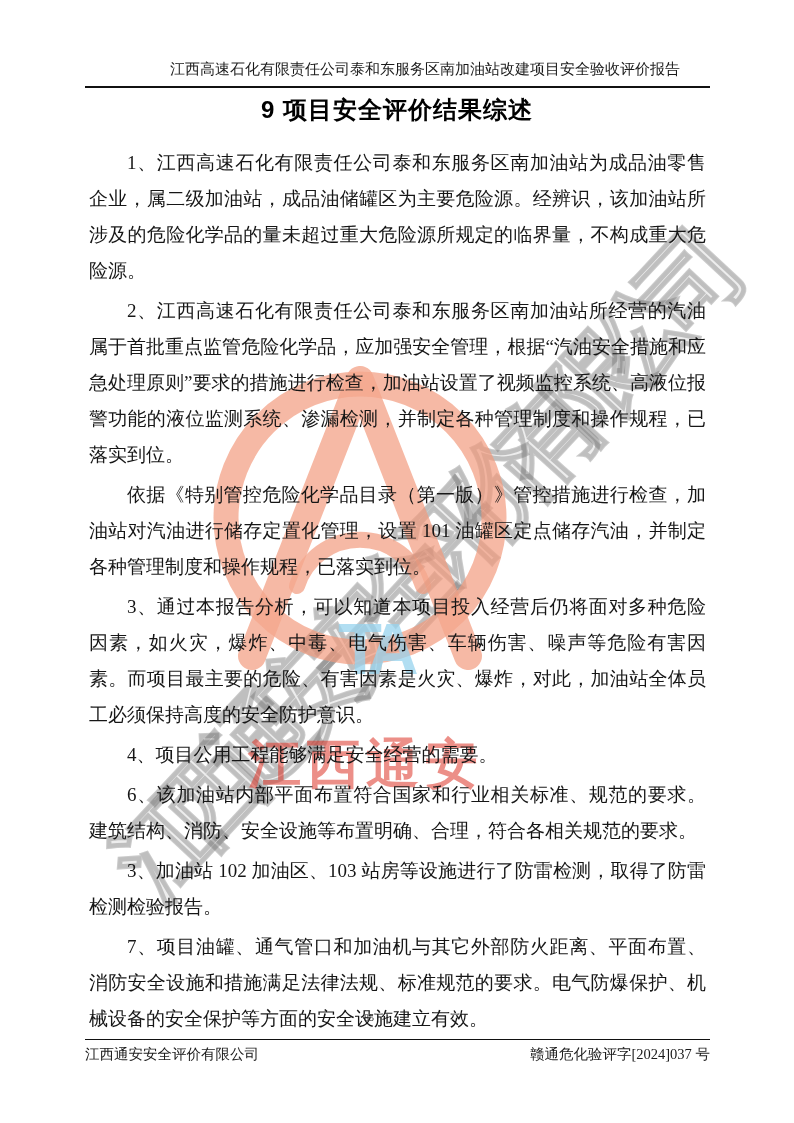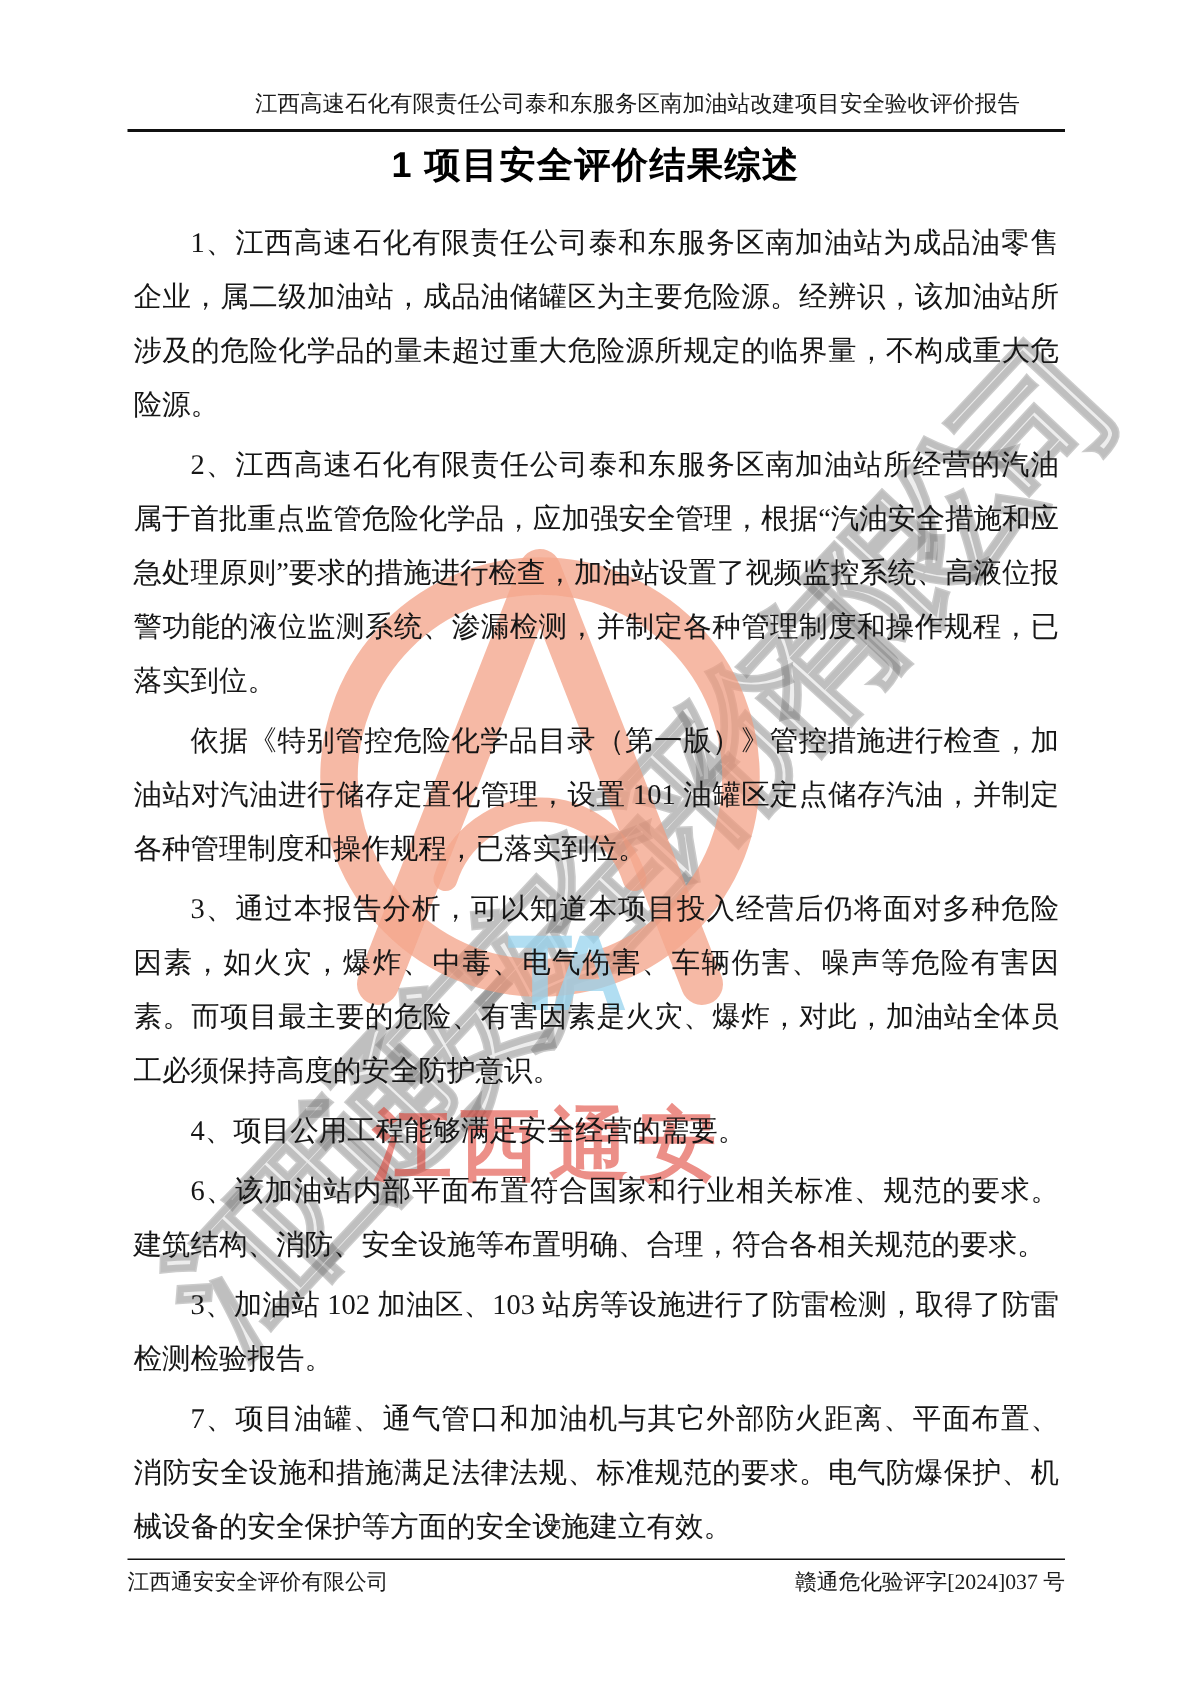--- a/index.html
+++ b/index.html
@@ -115,21 +115,21 @@
 
     <div class="wm-red">江西通安</div>
   </div>
 
   <div class="content-layer">
 
     <div class="page-header">江西高速石化有限责任公司泰和东服务区南加油站改建项目安全验收评价报告</div>
 
     <div class="header-rule"></div>
 
-    <h1 class="section-heading">1 项目安全评价结果综述</h1>
+    <h1 class="section-heading">9 项目安全评价结果综述</h1>
 
     <div class="body-text">
       <p>1、江西高速石化有限责任公司泰和东服务区南加油站为成品油零售企业，属二级加油站，成品油储罐区为主要危险源。经辨识，该加油站所涉及的危险化学品的量未超过重大危险源所规定的临界量，不构成重大危险源。</p>
       <p>2、江西高速石化有限责任公司泰和东服务区南加油站所经营的汽油属于首批重点监管危险化学品，应加强安全管理，根据“汽油安全措施和应急处理原则”要求的措施进行检查，加油站设置了视频监控系统、高液位报警功能的液位监测系统、渗漏检测，并制定各种管理制度和操作规程，已落实到位。</p>
       <p>依据《特别管控危险化学品目录（第一版）》管控措施进行检查，加油站对汽油进行储存定置化管理，设置 101 油罐区定点储存汽油，并制定各种管理制度和操作规程，已落实到位。</p>
       <p>3、通过本报告分析，可以知道本项目投入经营后仍将面对多种危险因素，如火灾，爆炸、中毒、电气伤害、车辆伤害、噪声等危险有害因素。而项目最主要的危险、有害因素是火灾、爆炸，对此，加油站全体员工必须保持高度的安全防护意识。</p>
       <p>4、项目公用工程能够满足安全经营的需要。</p>
       <p>6、该加油站内部平面布置符合国家和行业相关标准、规范的要求。建筑结构、消防、安全设施等布置明确、合理，符合各相关规范的要求。</p>
       <p>3、加油站 102 加油区、103 站房等设施进行了防雷检测，取得了防雷检测检验报告。</p>
       <p>7、项目油罐、通气管口和加油机与其它外部防火距离、平面布置、消防安全设施和措施满足法律法规、标准规范的要求。电气防爆保护、机械设备的安全保护等方面的安全设施建立有效。</p>

